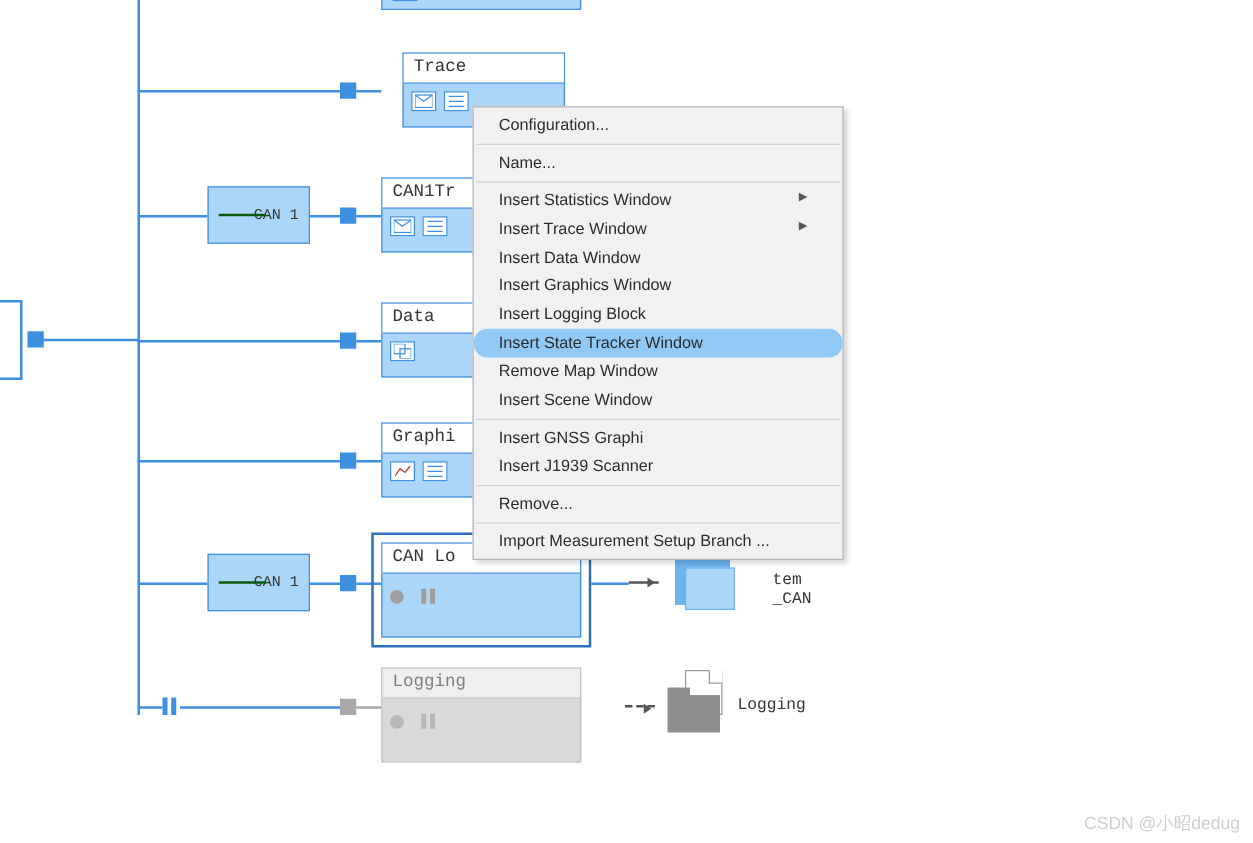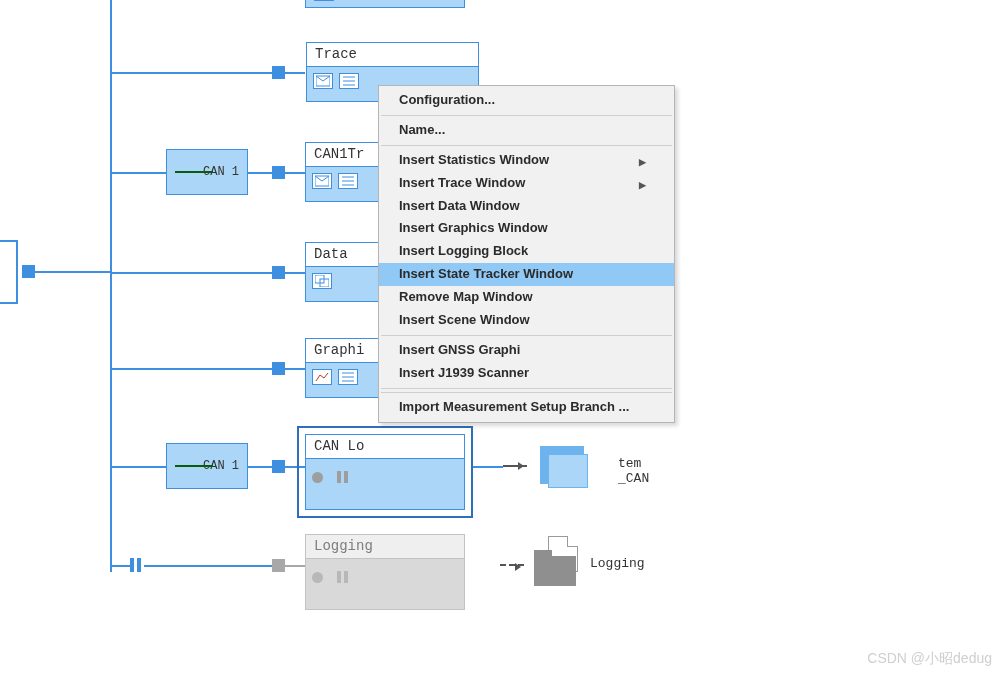--- a/index.html
+++ b/index.html
@@ -96,25 +96,24 @@
   
   .ctx {
     position:absolute; left:378px; top:85px; width:297px;
     background:#f1f1f1; border:1px solid #b5b5b5;
     box-shadow: 3px 3px 4px rgba(0,0,0,0.15);
     padding:3px 0;
     z-index:100;
   }
   .ctx-item {
     padding:3px 28px 3px 20px; color:#2b2b2b; cursor:default;
-    display:flex; justify-content:space-between; align-items:flex-end;
+    display:flex; justify-content:space-between; align-items:flex-start;
     line-height:1.3;
-    font-weight:bold;
-  }
-  .ctx-item.hi { background:#90c8f6; }
+  }
+  .ctx-item.hi { background:#90c8f6;border-radius:11px; }
   .ctx-sep { height:1px; background:#cfcfcf; margin:3px 2px; }
   .sub-arrow { font-size:9px; color:#555; }
 
   .watermark {
     position:absolute; right:10px; bottom:6px; color:#cfcfcf; font-size:14px;
   }
   .edge-mark {
     position:absolute; left:0; bottom:20px; color:#2d8fe0; font-size:18px; font-weight:bold;
   }
 
@@ -165,21 +164,21 @@
 <div class="wire-h" style="left:248px; top:466px; width:24px;"></div>
 <div class="node-sq" style="left:272px; top:460px;"></div>
 <div class="wire-h" style="left:285px; top:466px; width:20px;"></div>
 
 <div class="wire-h" style="left:110px; top:565px; width:20px;"></div>
 <div class="pause-mark" style="left:130px; top:558px;"></div>
 <div class="wire-h" style="left:144px; top:565px; width:128px;"></div>
 <div class="node-sq" style="left:272px; top:559px; background:#a8a8a8;"></div>
 <div class="wire-h" style="left:285px; top:565px; width:20px; background:#a8a8a8;"></div>
 
-<div class="block" style="left:306px; top:42px; width:173px; height:60px;">
+<div class="block" style="left:322px; top:42px; width:130px; height:60px;">
   <div class="block-header">Trace</div>
   <div class="block-body">
     <span class="ic">
         <svg viewBox="0 0 14 12">
           <rect x="0" y="1" width="14" height="10" fill="none" stroke="#3f8fe0"></rect>
           <path d="M0 1 L7 6 L14 1" fill="none" stroke="#3f8fe0"></path>
         </svg>
       </span>
     <span class="ic">
         <svg viewBox="0 0 14 12">
@@ -313,20 +312,23 @@
       <span>Insert Scene Window</span>
     </div>
     <div class="ctx-sep"></div>
     <div class="ctx-item">
       <span>Insert GNSS Graphi</span>
     </div>
     <div class="ctx-item">
       <span>Insert J1939 Scanner</span>
     </div>
     <div class="ctx-sep"></div>
+    <div class="ctx-item">
+      <span>Remove...</span>
+    </div>
     <div class="ctx-sep"></div>
     <div class="ctx-item">
       <span>Import Measurement Setup Branch ...</span>
     </div>
   </div>
 
 <div class="watermark">CSDN @小昭dedug</div>
 <div class="edge-mark"></div>
 
 </body></html>

